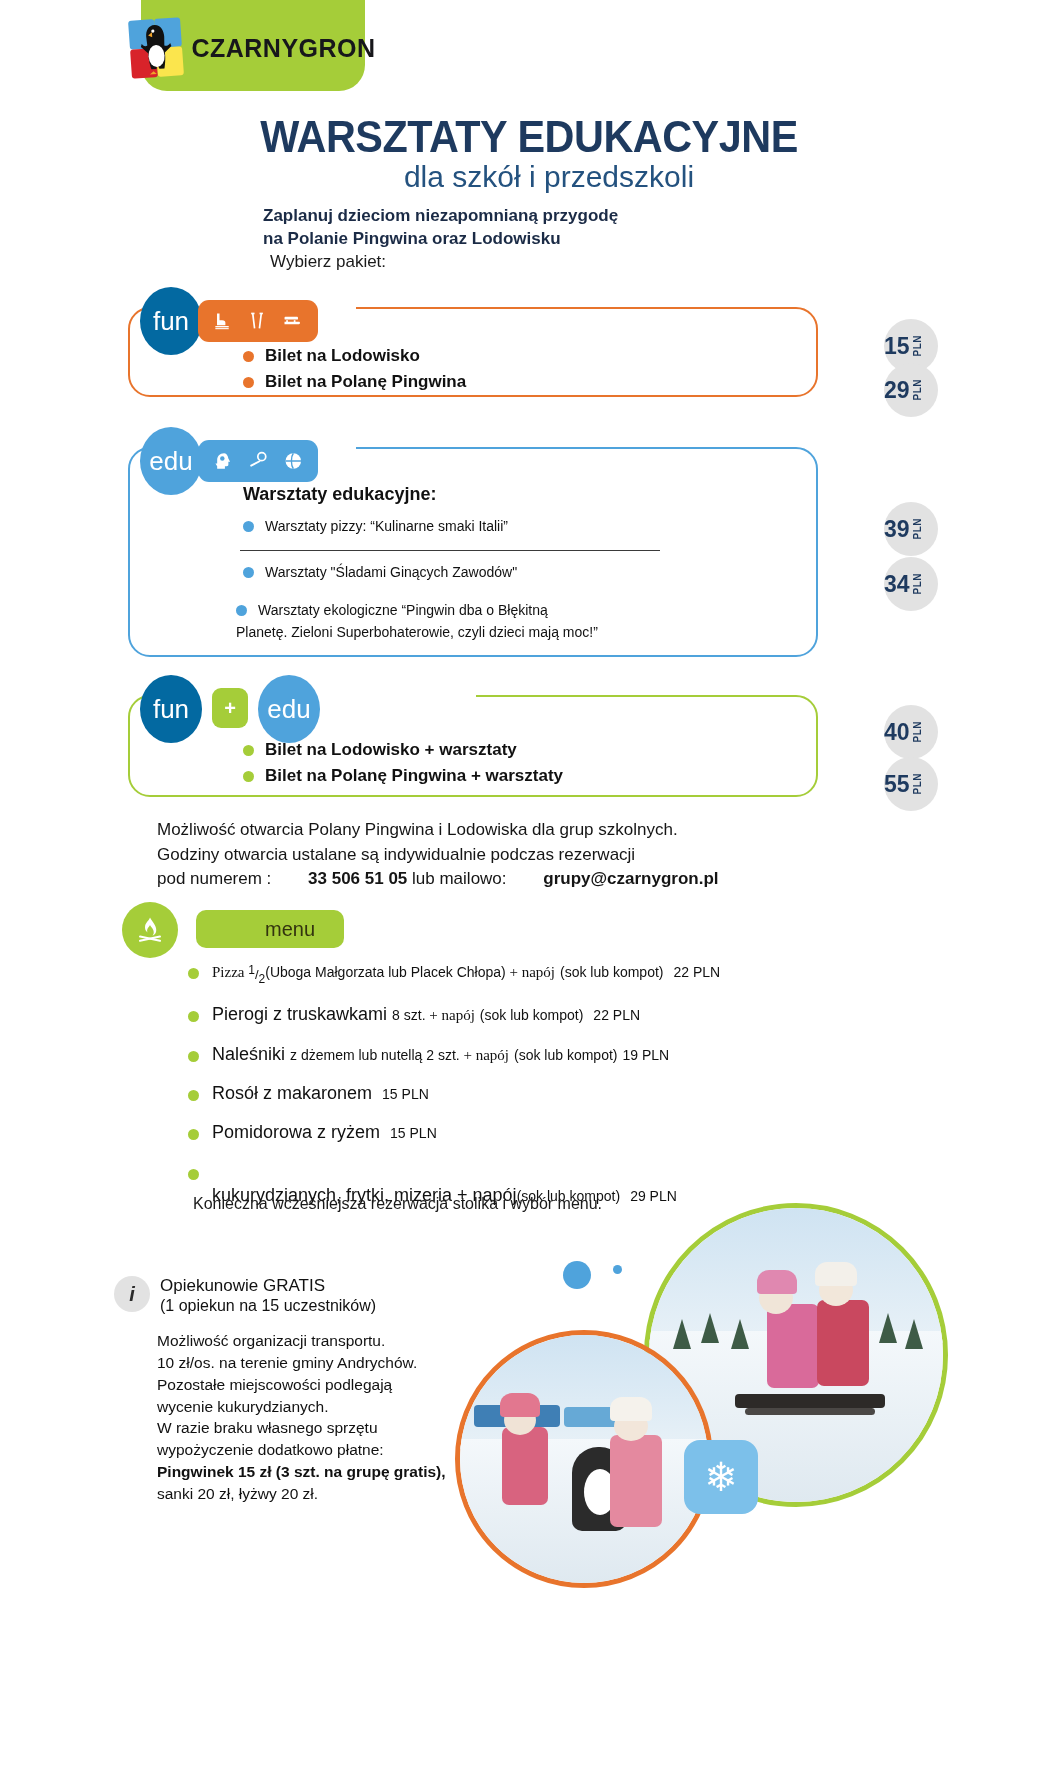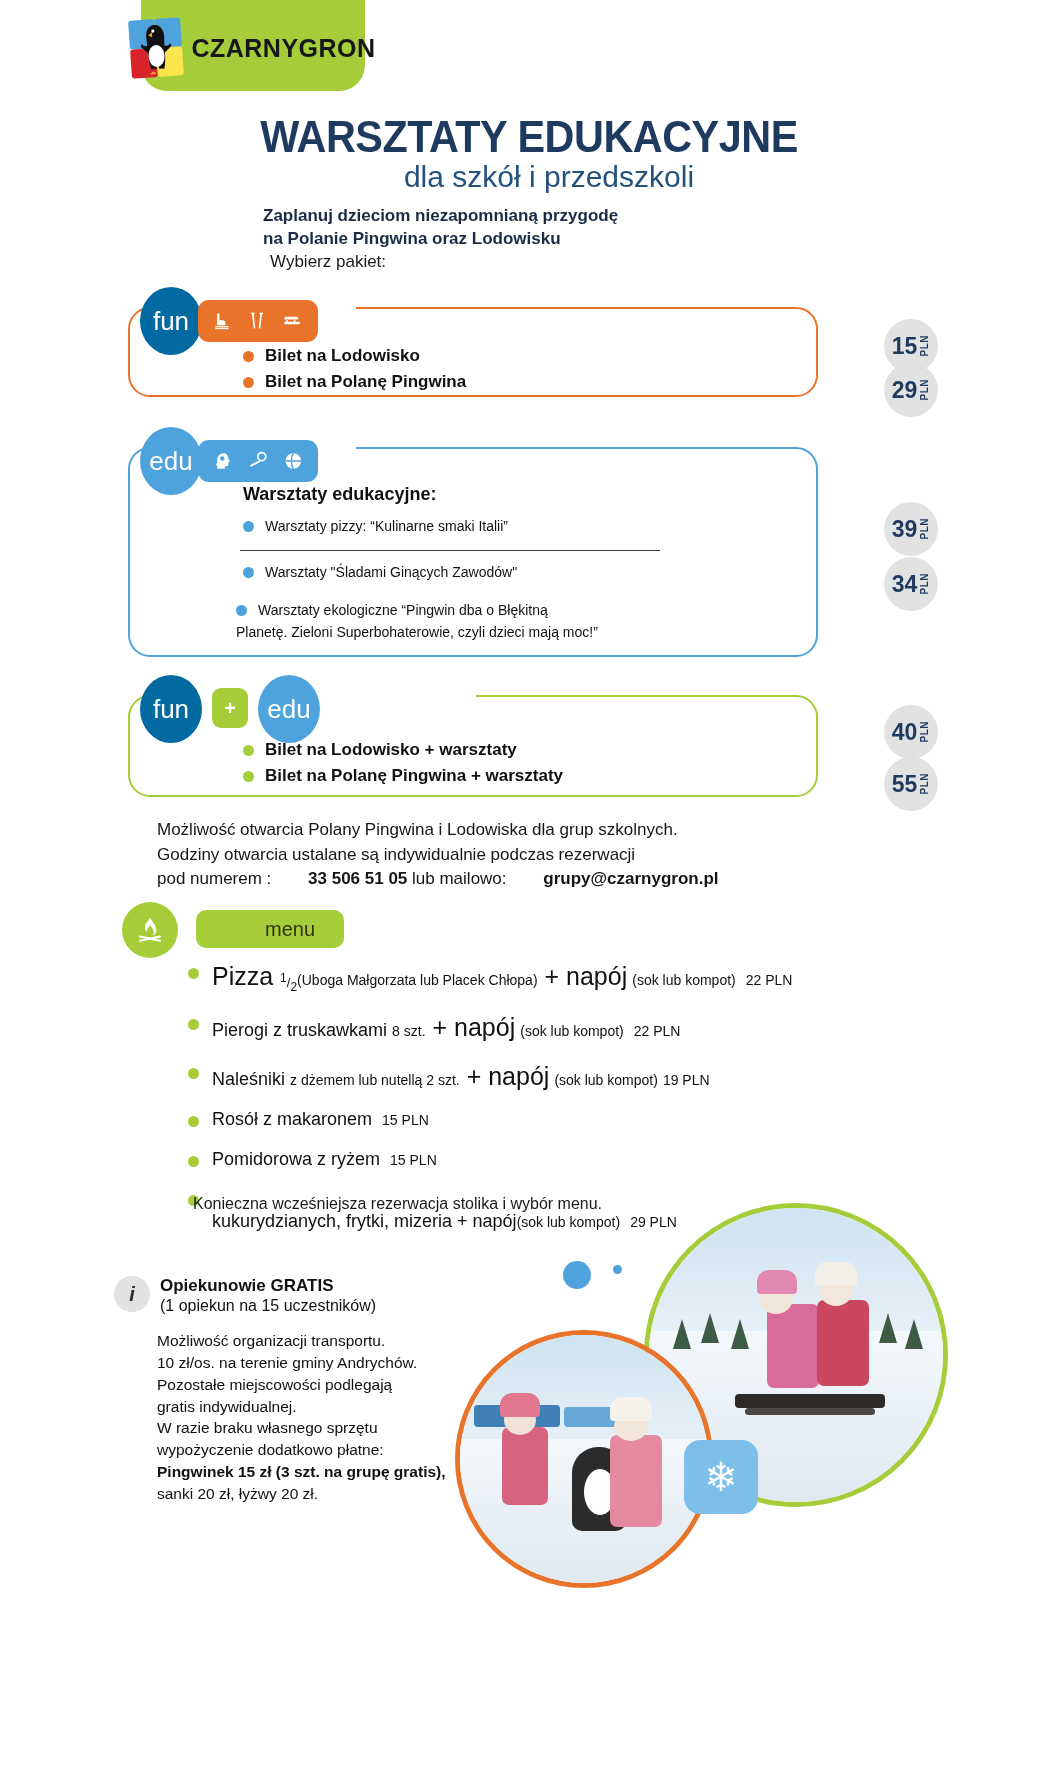--- a/index.html
+++ b/index.html
@@ -88,21 +88,21 @@
   .brow{display:flex;align-items:center;gap:11px;margin-bottom:6px;}
   .dot{width:11px;height:11px;border-radius:50%;flex:0 0 auto;}
   .dot.o{background:#e8742c;}
   .dot.b{background:#4fa3dc;}
   .dot.g{background:#a5cd39;}
   .btxt{font-size:17px;font-weight:bold;color:#111;}
   .btxt.reg{font-weight:normal;font-size:14px;}
 
   .price{
     position:absolute;width:54px;height:54px;border-radius:50%;
-    background:#e2e2e2;display:flex;align-items:center;justify-content:center;
+    background:#e2e2e2;display:flex;align-items:center;justify-content:flex-start;
   }
   .price .num{font-size:23px;font-weight:bold;color:#1e3a5f;line-height:1;}
   .price .cur{
     font-size:10px;color:#1e3a5f;font-weight:bold;
     writing-mode:vertical-rl;transform:rotate(180deg);margin-left:2px;letter-spacing:0.5px;
   }
 
   .sep-line{position:absolute;height:1px;background:#3a3a3a;}
 
   .wtitle{position:absolute;font-size:18px;font-weight:bold;color:#111;}
@@ -122,36 +122,36 @@
   .menu-pill{
     position:absolute;left:196px;top:910px;width:108px;height:38px;border-radius:10px;
     background:#a5cd39;display:flex;align-items:center;justify-content:center;
     color:#33340f;font-size:20px;padding-left:40px;
   }
   .menu-list{position:absolute;left:188px;top:960px;width:700px;}
   .mrow{display:flex;align-items:flex-start;gap:13px;margin-bottom:16px;}
   .mrow .dot{margin-top:8px;}
   .mtext{font-size:18px;color:#111;line-height:1.3;}
   .mtext .sm{font-size:14px;}
-  .mtext .big{font-size:25px;}
+  .mtext .big{font-size:15px;font-family:Liberation Serif, serif;}
   .frac{display:inline-block;font-size:13px;vertical-align:-2px;}
   .frac sup{font-size:12px;}
   .frac sub{font-size:12px;}
 
   .reserve-note{
     position:absolute;left:193px;top:1195px;font-size:16px;color:#1a1a1a;
   }
 
   
   .info-circle{
     position:absolute;left:114px;top:1276px;width:36px;height:36px;border-radius:50%;
     background:#e2e2e2;display:flex;align-items:center;justify-content:center;
     font-size:20px;font-weight:bold;font-style:italic;color:#2b2b2b;
   }
-  .gratis-t{position:absolute;left:160px;top:1276px;font-size:17px;font-weight:bold;color:#111;}
+  .gratis-t{position:absolute;left:160px;top:1276px;font-size:17px;font-weight:normal;color:#111;}
   .gratis-s{position:absolute;left:160px;top:1297px;font-size:16px;color:#111;}
   .blk1{position:absolute;left:157px;top:1330px;width:330px;font-size:15.5px;line-height:1.42;color:#111;}
   .blk2{position:absolute;left:157px;top:1417px;width:340px;font-size:15.5px;line-height:1.42;color:#111;}
   .blk2 b{font-weight:bold;}
 
   
   .photo{position:absolute;border-radius:50%;overflow:hidden;}
   .photo.top{left:644px;top:1203px;width:294px;height:294px;border:5px solid #a5cd39;}
   .photo.bot{left:455px;top:1330px;width:248px;height:248px;border:5px solid #e8742c;}
   .ph-sky{position:absolute;left:0;top:0;right:0;height:46%;background:linear-gradient(#cfe3f2,#e8f1f7);}
@@ -432,21 +432,21 @@
   <div class="info-circle">
     <span>i</span>
   </div>
   <div class="gratis-t">Opiekunowie GRATIS</div>
   <div class="gratis-s">(1 opiekun na 15 uczestników)</div>
 
   <div class="blk1">
     <div>Możliwość organizacji transportu.</div>
     <div>10 zł/os. na terenie gminy Andrychów.</div>
     <div>Pozostałe miejscowości podlegają</div>
-    <div>gratis indywidualnej.</div>
+    <div>wycenie kukurydzianych.</div>
   </div>
 
   <div class="blk2">
     <div>W razie braku własnego sprzętu</div>
     <div>wypożyczenie dodatkowo płatne:</div>
     <div><b>Pingwinek 15 zł (3 szt. na grupę gratis),</b></div>
     <div>sanki 20 zł, łyżwy 20 zł.</div>
   </div>
 
 </div>

